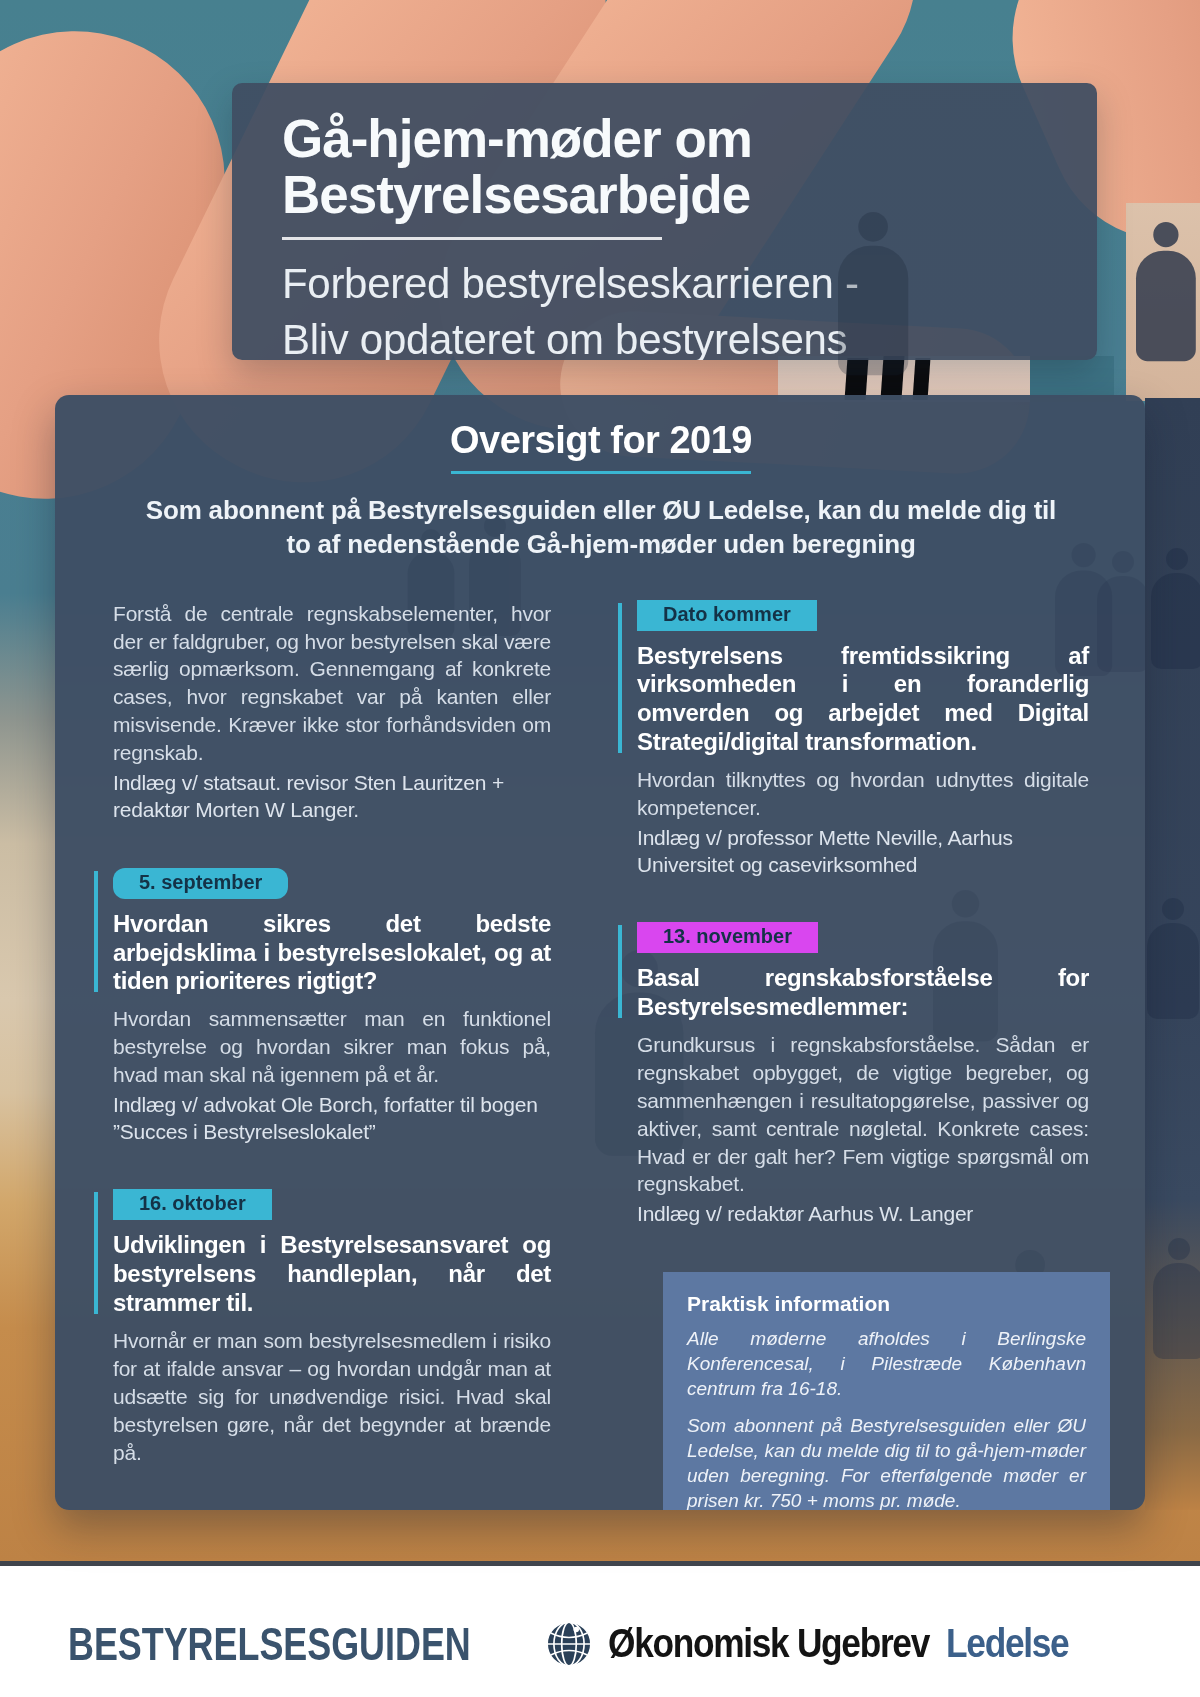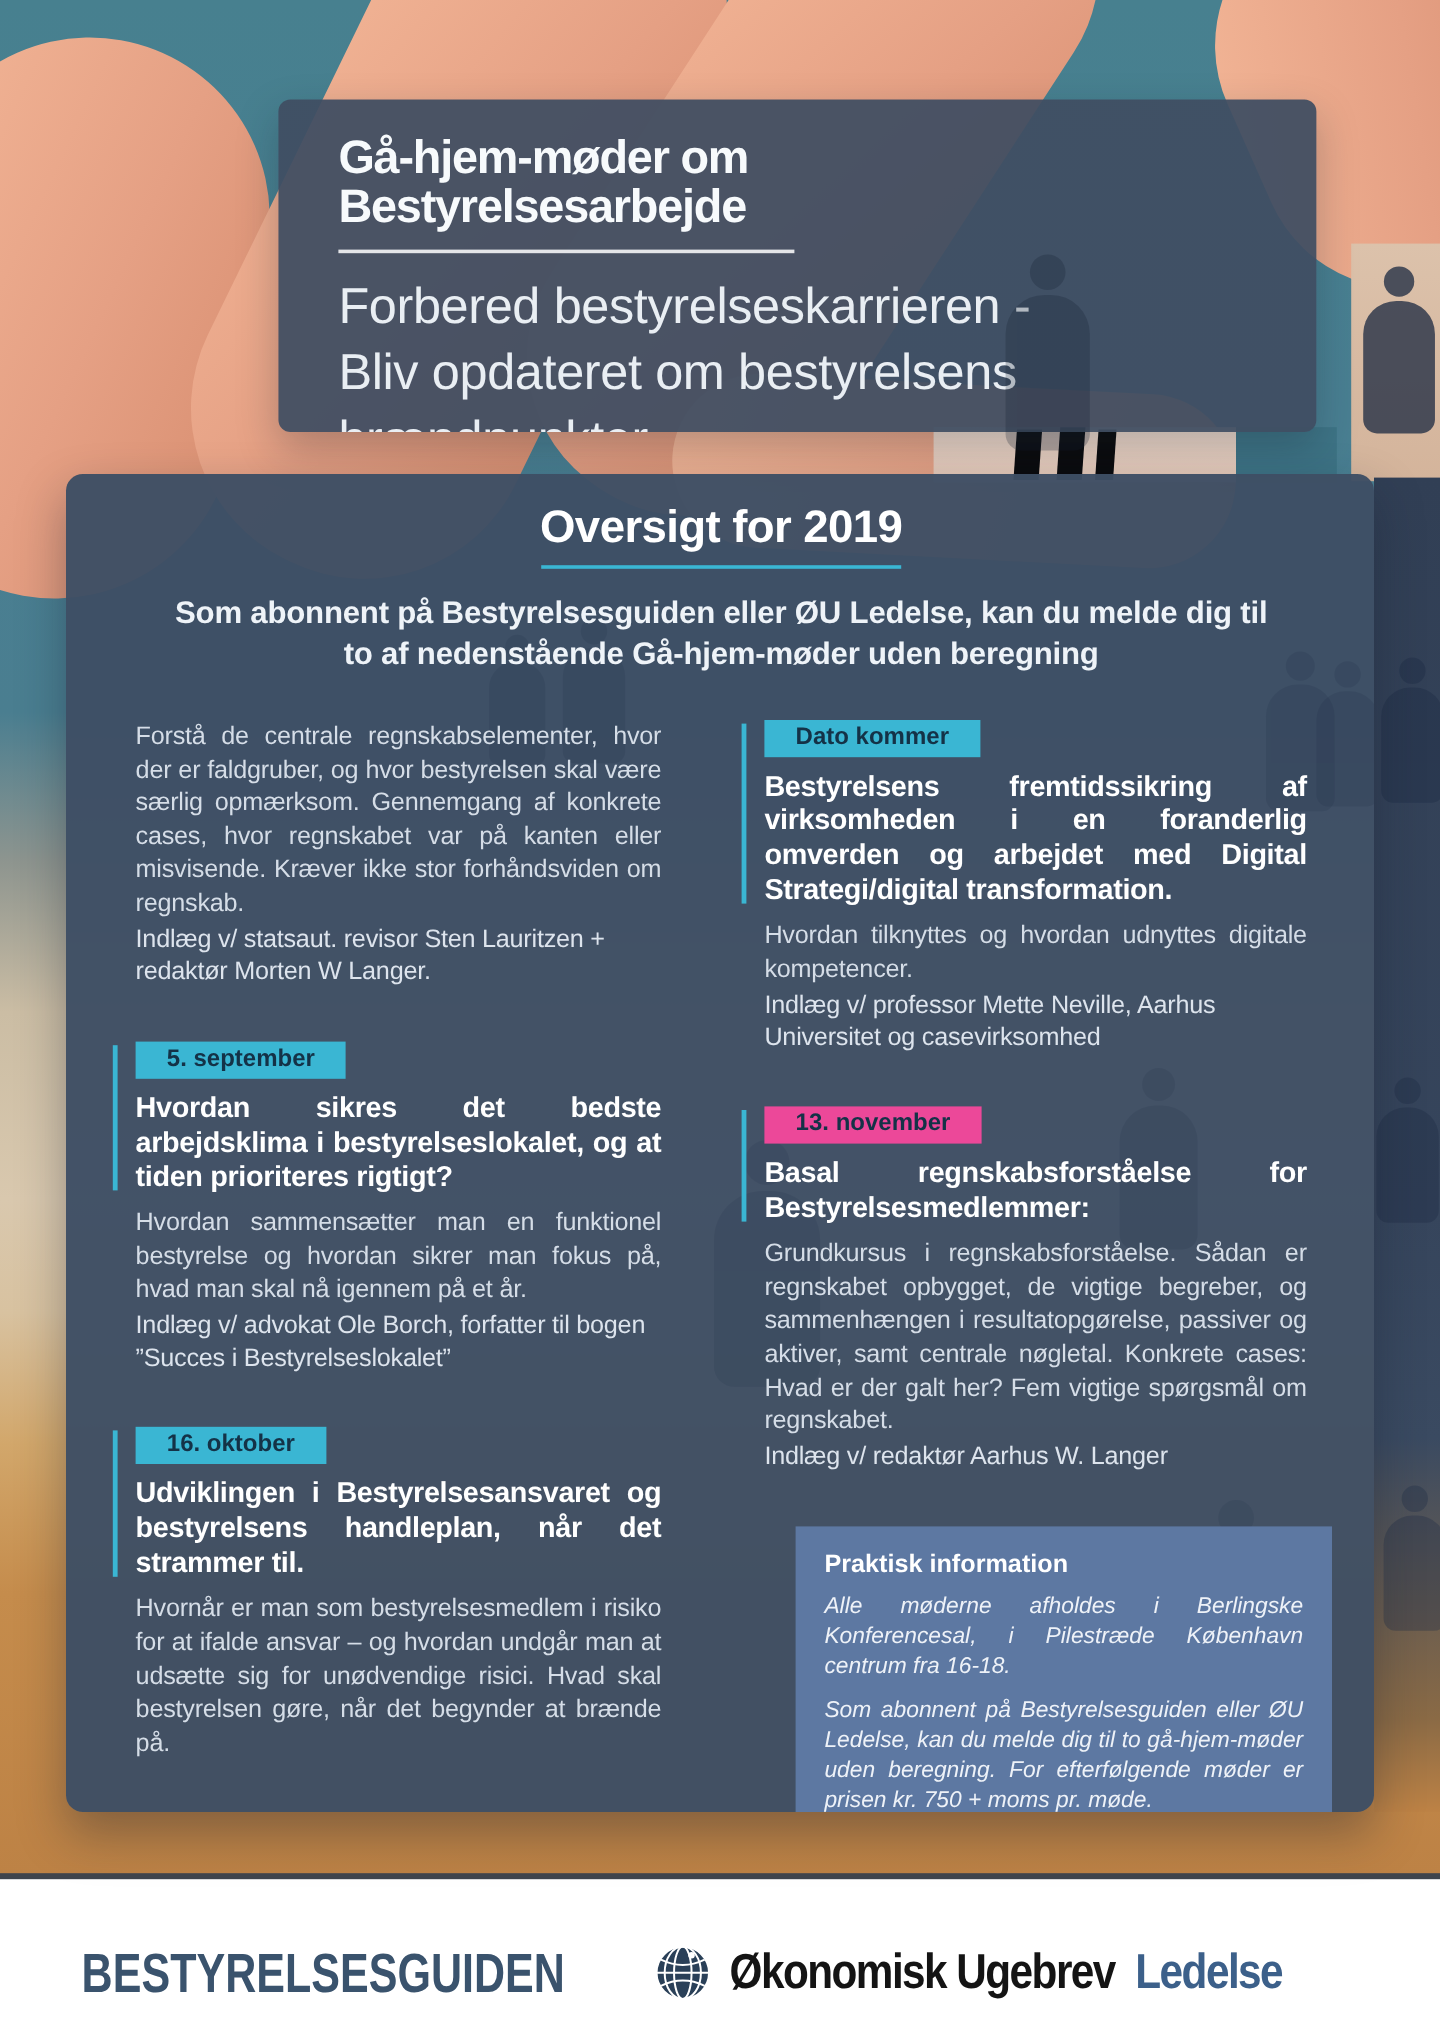--- a/index.html
+++ b/index.html
@@ -41,21 +41,21 @@
   .person .p-body{width:52px;height:96px;background:currentColor;border-radius:24px 24px 10px 10px;}
 
   
   .header-panel{
     position:absolute;left:232px;top:83px;width:865px;height:277px;
     background:rgba(64,78,98,0.94);border-radius:10px;
     padding:28px 46px 0 50px;box-sizing:border-box;overflow:hidden;
     box-shadow:0 14px 34px rgba(20,30,45,0.25);
   }
   .main-title{
-    margin:0;color:#f7fafc;font-size:39px;line-height:1.06;font-weight:bold;letter-spacing:-1px;
+    margin:0;color:#f7fafc;font-size:53px;line-height:1.06;font-weight:bold;letter-spacing:-1px;
   }
   .title-rule{width:380px;height:3px;background:rgba(255,255,255,0.85);margin:14px 0 16px 0;}
   .subtitle{
     margin:0;color:#e9eef3;font-size:42px;line-height:1.32;font-weight:normal;letter-spacing:-0.3px;
   }
 
   
   .main-panel{
     position:absolute;left:55px;top:395px;width:1090px;height:1115px;
     background:rgba(62,78,100,0.97);border-radius:14px;
@@ -221,21 +221,21 @@
 
         <div class="col">
 
           <section class="event">
             <p class="event-body">Forstå de centrale regnskabselementer, hvor der er faldgruber, og hvor bestyrelsen skal være særlig opmærksom. Gennemgang af konkrete cases, hvor regnskabet var på kanten eller misvisende. Kræver ikke stor forhåndsviden om regnskab.</p>
             <p class="event-speaker">Indlæg v/ statsaut. revisor Sten Lauritzen + redaktør Morten W Langer.</p>
           </section>
 
           <section class="event">
             <div class="event-head">
-              <span class="badge" style="background:#3ab6d3;color:#143247;">5. september</span>
+              <span class="badge" style="background:#3ab6d3;color:#143247;border-radius:12px;">5. september</span>
               <h3 class="event-title">Hvordan sikres det bedste arbejdsklima i bestyrelseslokalet, og at tiden prioriteres rigtigt?</h3>
             </div>
             <p class="event-body">Hvordan sammensætter man en funktionel bestyrelse og hvordan sikrer man fokus på, hvad man skal nå igennem på et år.</p>
             <p class="event-speaker">Indlæg v/ advokat Ole Borch, forfatter til bogen ”Succes i Bestyrelseslokalet”</p>
           </section>
 
           <section class="event">
             <div class="event-head">
               <span class="badge" style="background:#3ab6d3;color:#143247;">16. oktober</span>
               <h3 class="event-title">Udviklingen i Bestyrelsesansvaret og bestyrelsens handleplan, når det strammer til.</h3>
@@ -252,21 +252,21 @@
             <div class="event-head">
               <span class="badge" style="background:#3ab6d3;color:#143247;">Dato kommer</span>
               <h3 class="event-title">Bestyrelsens fremtidssikring af virksomheden i en foranderlig omverden og arbejdet med Digital Strategi/digital transformation.</h3>
             </div>
             <p class="event-body">Hvordan tilknyttes og hvordan udnyttes digitale kompetencer.</p>
             <p class="event-speaker">Indlæg v/ professor Mette Neville, Aarhus Universitet og casevirksomhed</p>
           </section>
 
           <section class="event">
             <div class="event-head">
-              <span class="badge" style="background:#ec4899;color:#143247;">13. november</span>
+              <span class="badge" style="background:#d946ef;color:#143247;">13. november</span>
               <h3 class="event-title">Basal regnskabsforståelse for Bestyrelsesmedlemmer:</h3>
             </div>
             <p class="event-body">Grundkursus i regnskabsforståelse. Sådan er regnskabet opbygget, de vigtige begreber, og sammenhængen i resultatopgørelse, passiver og aktiver, samt centrale nøgletal. Konkrete cases: Hvad er der galt her?  Fem vigtige spørgsmål om regnskabet.</p>
             <p class="event-speaker">Indlæg v/ redaktør Aarhus W. Langer</p>
           </section>
 
           <aside class="practical" style="background:#5d78a2;">
             <h4 class="practical-title">Praktisk information</h4>
             <p>Alle møderne afholdes i Berlingske Konferencesal, i Pilestræde København centrum fra 16-18.</p>
             <p>Som abonnent på Bestyrelsesguiden eller ØU Ledelse, kan du melde dig til to gå-hjem-møder uden beregning. For efterfølgende møder er prisen kr. 750 + moms pr. møde.</p>

